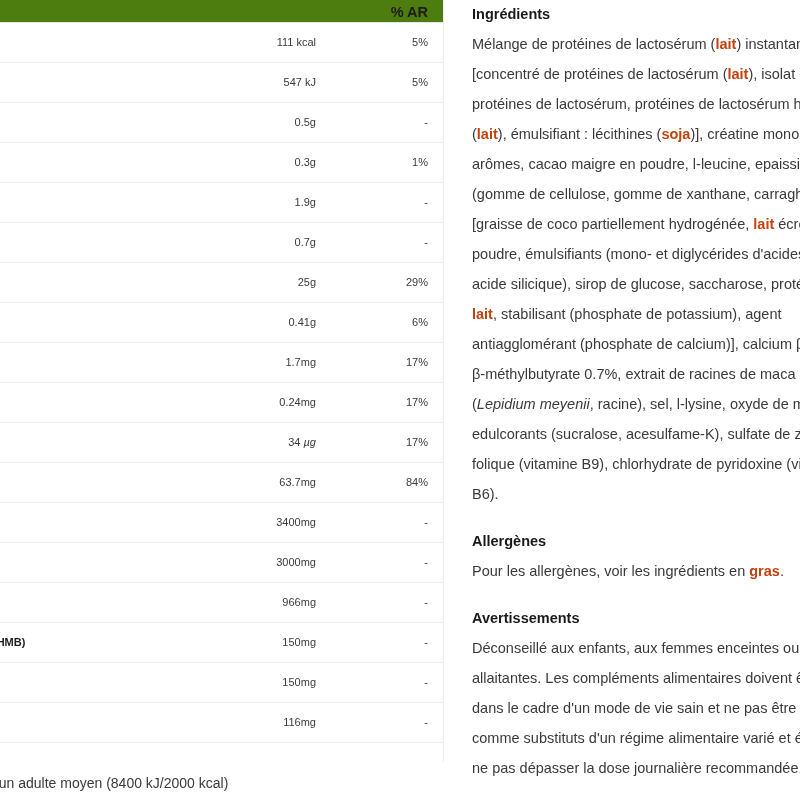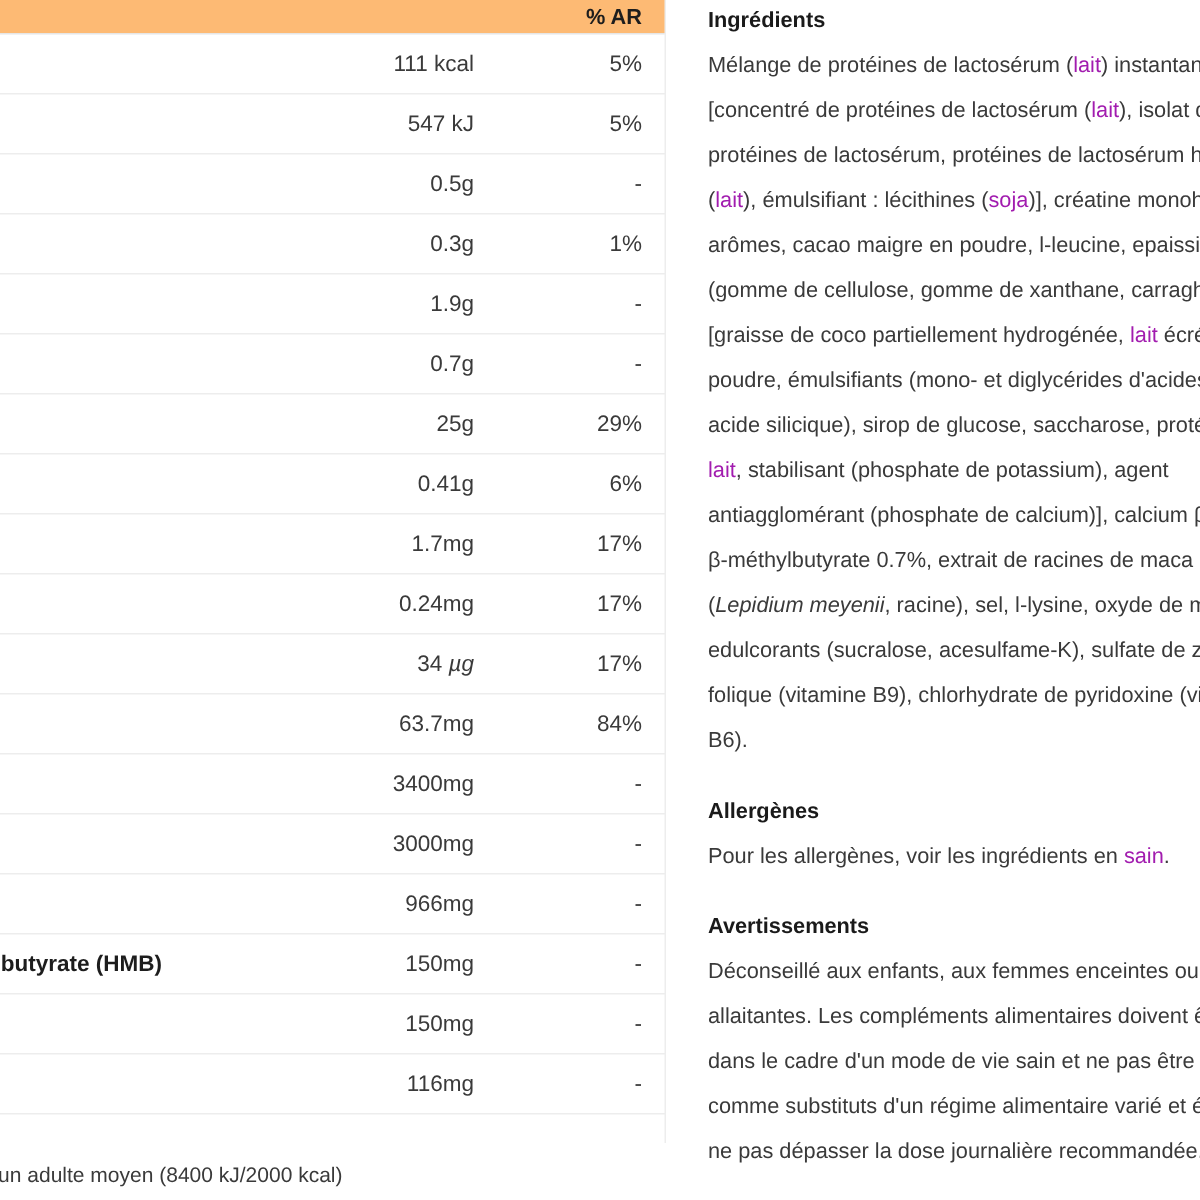--- a/index.html
+++ b/index.html
@@ -42,39 +42,39 @@
     border-collapse: collapse;
     table-layout: fixed;
     font-size: 14.5px;
   }
 
   .nutrition-table col.c-label { width: 330px; }
   .nutrition-table col.c-amount { width: 222px; }
   .nutrition-table col.c-ar   { width: 110px; }
 
   .nutrition-table thead th {
-    background: #fdba74;
+    background: #4d7c0f;
     border-bottom: 1px solid #e6e6e6;
     height: 22px;
     padding: 0 0 2px 0;
     font-size: 14.5px;
     font-weight: bold;
     color: #1d1d1d;
     vertical-align: bottom;
     box-sizing: border-box;
   }
   .nutrition-table thead th.th-label { text-align: left;  padding-left: 16px; }
   .nutrition-table thead th.th-amount { text-align: right; padding-right: 18px; }
   .nutrition-table thead th.th-ar    { text-align: right; padding-right: 16px; }
 
   .nutrition-table tbody td {
     height: 40px;
     border-bottom: 1px solid #ededed;
     padding: 0;
-    font-size: 15px;
+    font-size: 11px;
     color: #3a3a3a;
     box-sizing: border-box;
     white-space: nowrap;
   }
   .nutrition-table tbody td.td-label {
     text-align: left;
     padding-left: 16px;
     color: #1d1d1d;
   }
   .nutrition-table tbody td.td-label.bold { font-weight: bold; }
@@ -125,21 +125,21 @@
   .info-heading.spaced { margin-top: 22px; }
 
   .info-body {
     font-size: 14.5px;
     color: #3a3a3a;
     line-height: 30px;
     margin: 0;
     white-space: pre-wrap;
     word-break: normal;
   }
-  .info-body b { color: #a21caf; font-weight: normal; }
+  .info-body b { color: #c2410c; font-weight: bold; }
   .info-body i { font-style: italic; }
 
   .ingredients-block { margin-top: 4px; }
 </style>
 </head>
 <body>
 
 <div id="page">
 
   <div class="table-pane">
@@ -257,21 +257,21 @@
 
   <div class="info-pane">
 
     <div class="ingredients-block">
       <div class="info-heading">Ingrédients</div>
       <div class="info-body" id="ingredients-body">Mélange de protéines de lactosérum (<b>lait</b>) instantanées [concentré de protéines de lactosérum (<b>lait</b>), isolat de protéines de lactosérum, protéines de lactosérum hydrolysées (<b>lait</b>), émulsifiant : lécithines (<b>soja</b>)], créatine monohydrate, arômes, cacao maigre en poudre, l-leucine, epaississants (gomme de cellulose, gomme de xanthane, carraghénane), [graisse de coco partiellement hydrogénée, <b>lait</b> écrémé en poudre, émulsifiants (mono- et diglycérides d'acides gras, acide silicique), sirop de glucose, saccharose, protéines de <b>lait</b>, stabilisant (phosphate de potassium), agent antiagglomérant (phosphate de calcium)], calcium β-hydroxy-β-méthylbutyrate 0.7%, extrait de racines de maca 0.6% (<i>Lepidium meyenii</i>, racine), sel, l-lysine, oxyde de magnésium, edulcorants (sucralose, acesulfame-K), sulfate de zinc, acide folique (vitamine B9), chlorhydrate de pyridoxine (vitamine B6).</div>
     </div>
 
     <div>
       <div class="info-heading spaced">Allergènes</div>
-      <div class="info-body" id="allergens-body">Pour les allergènes, voir les ingrédients en <b>sain</b>.</div>
+      <div class="info-body" id="allergens-body">Pour les allergènes, voir les ingrédients en <b>gras</b>.</div>
     </div>
 
     <div>
       <div class="info-heading spaced">Avertissements</div>
       <div class="info-body" id="warnings-body">Déconseillé aux enfants, aux femmes enceintes ou allaitantes. Les compléments alimentaires doivent être utilisés dans le cadre d'un mode de vie sain et ne pas être utilisés comme substituts d'un régime alimentaire varié et équilibré, ne pas dépasser la dose journalière recommandée.</div>
     </div>
 
   </div>
 </div>
 

